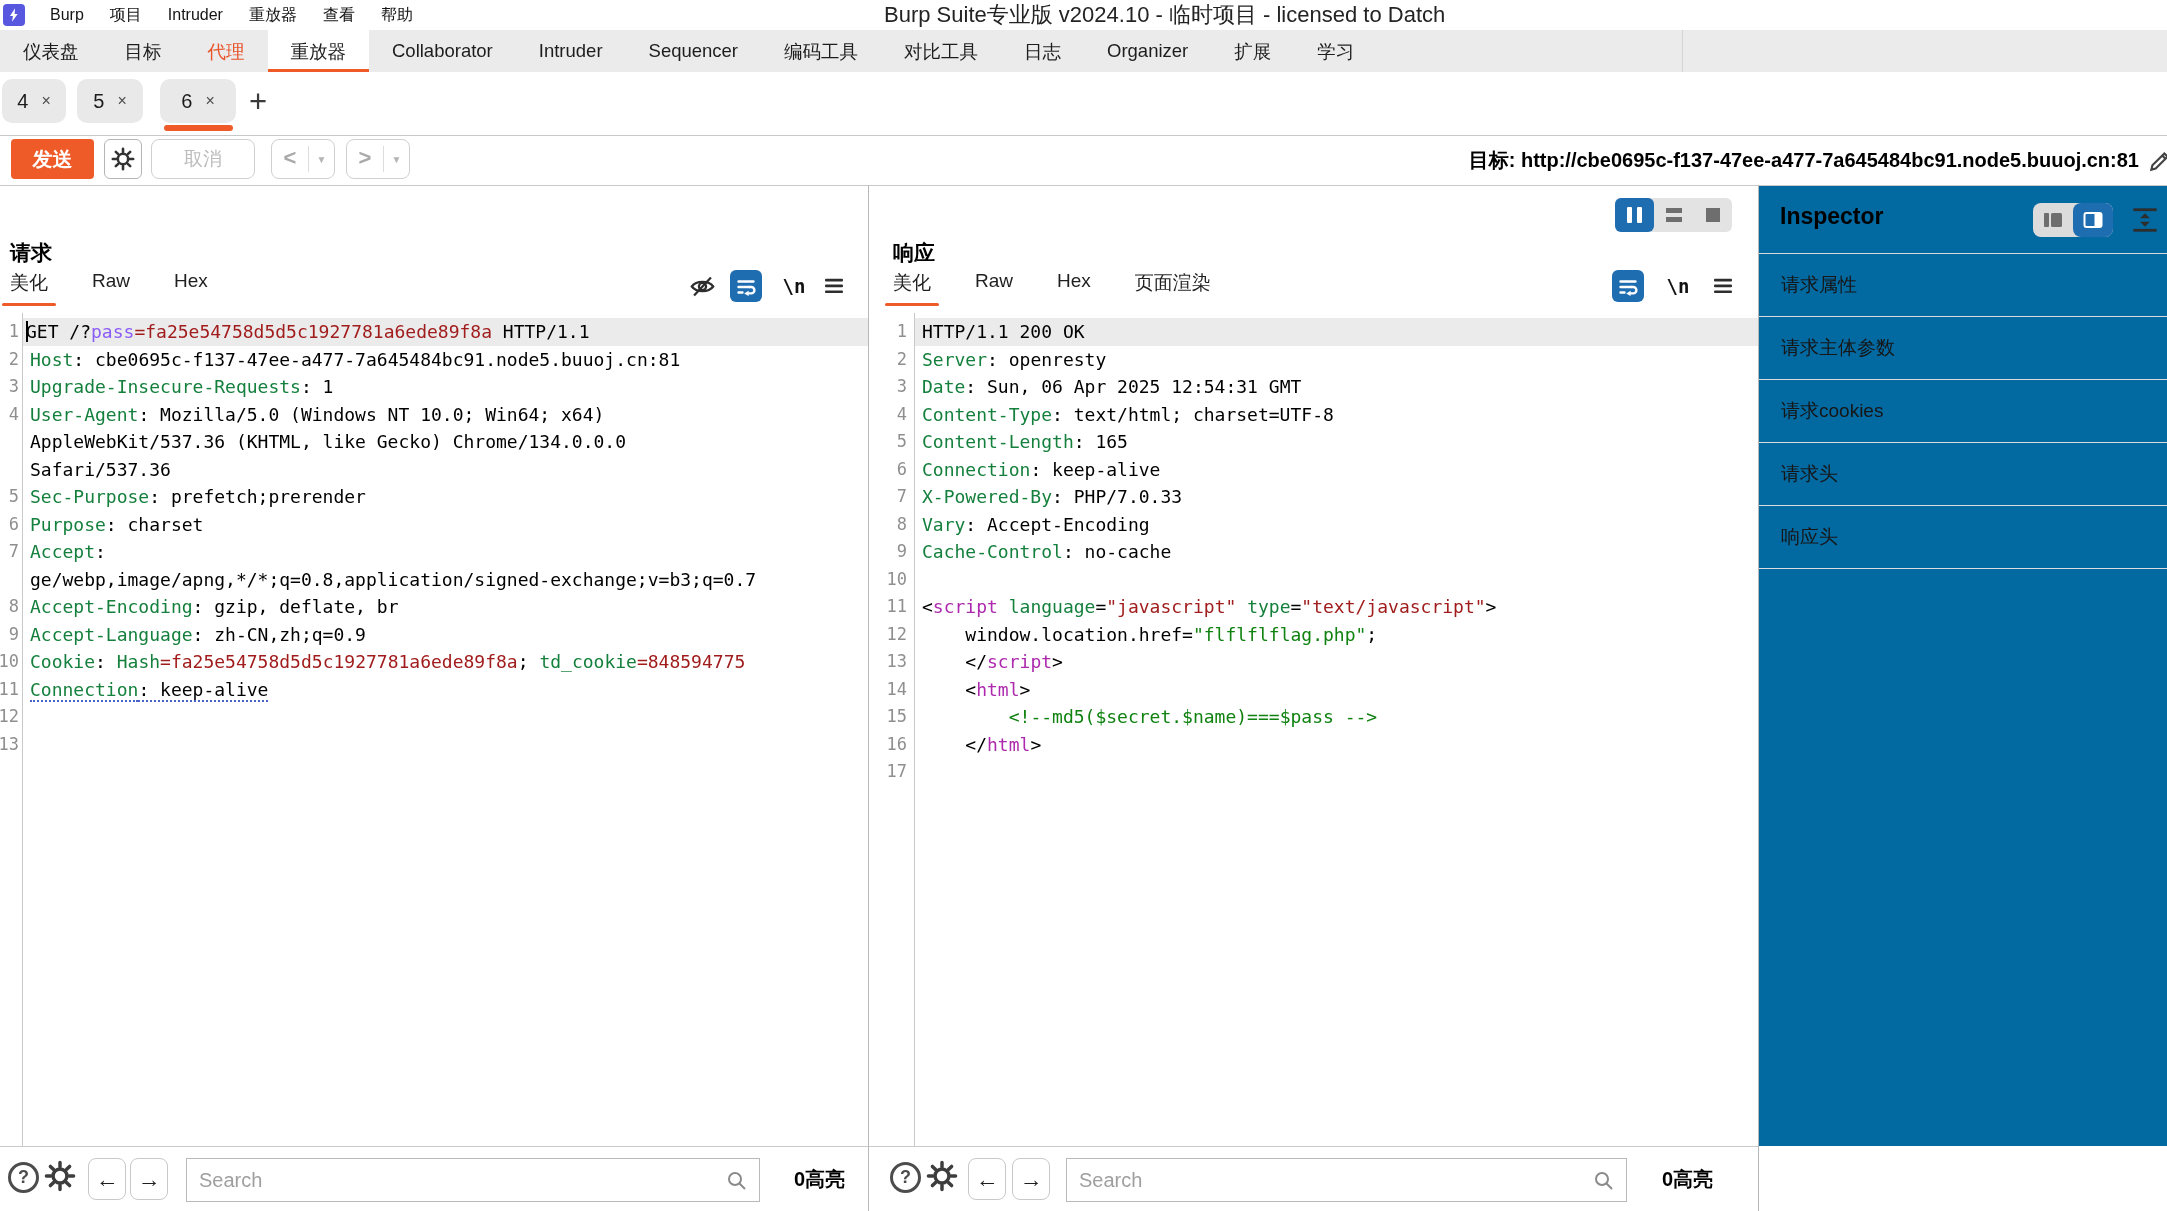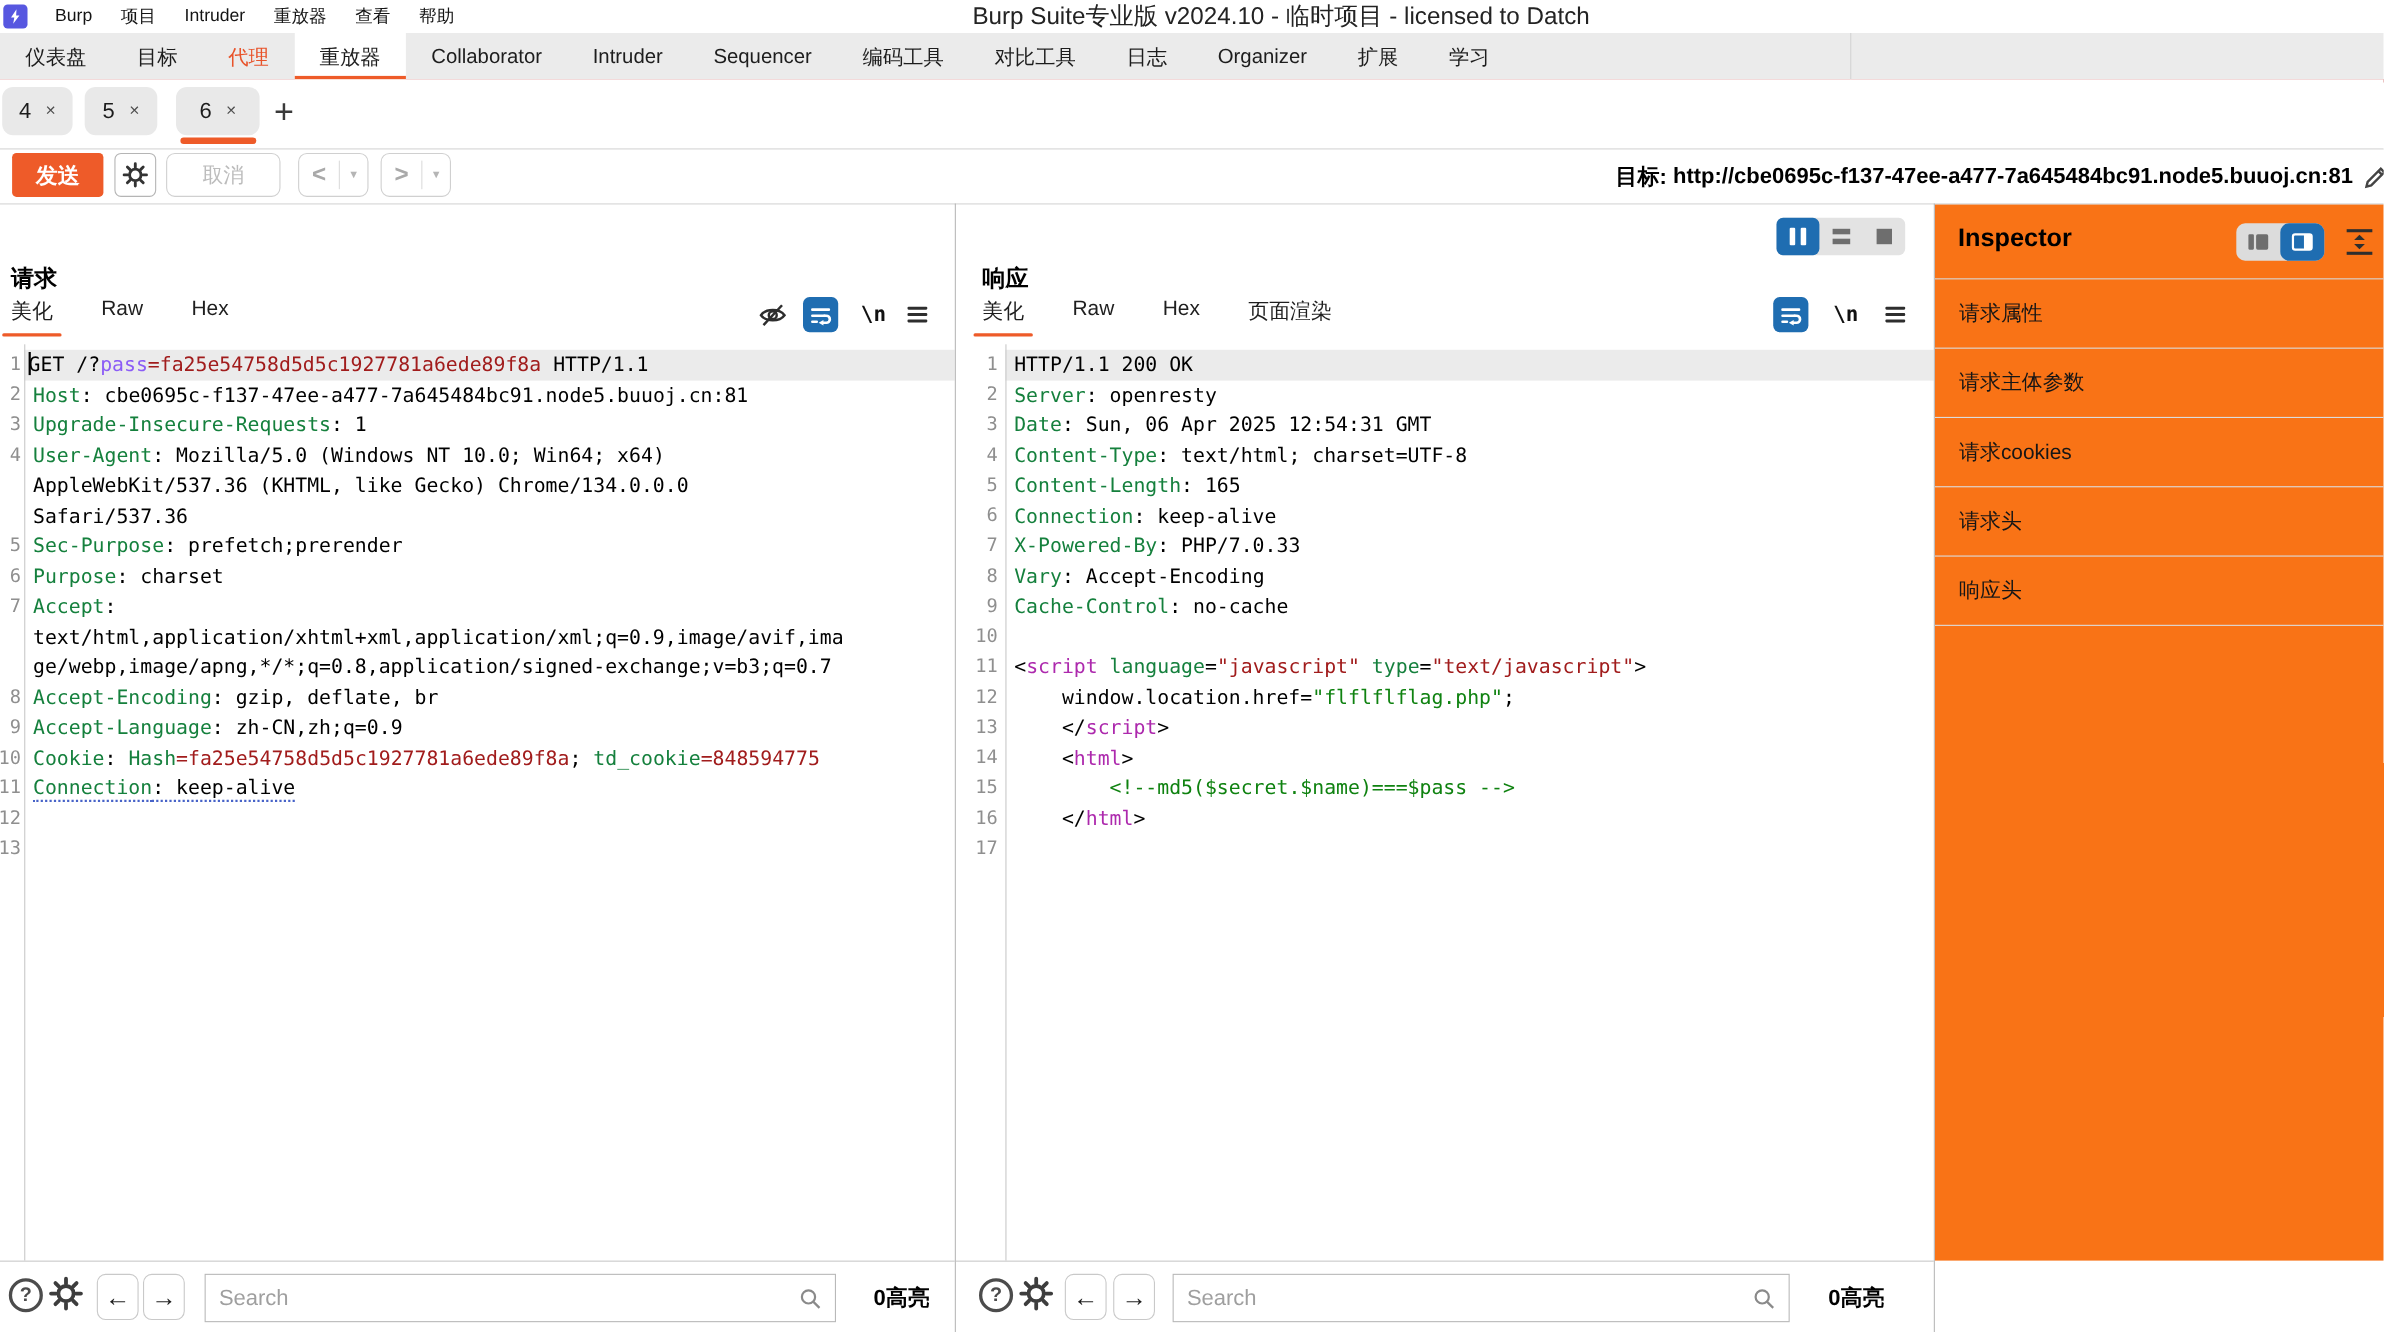--- a/index.html
+++ b/index.html
@@ -92,21 +92,21 @@
   .req .gut{width:22px;direction:rtl;overflow:hidden;padding-right:3px;}
   .resp .gut{width:45px;text-align:right;padding-right:7px;}
   .code-text{flex:1;white-space:pre;padding-left:8px;}
   .code-row.hl .code-text{background:#ebebeb;}
   .caret{display:inline-block;width:2px;height:21px;background:#000;vertical-align:-4px;margin-right:-2px;margin-left:-4px;}
   .c-d{color:#000;} .c-h{color:#15803d;} .c-pn{color:#8b5cf6;} .c-pv{color:#a11c1c;}
   .c-tag{color:#ad29ad;} .c-green{color:#0f8210;}
   .c-dot{border-bottom:2px dotted #4763c8;}
 
   
-  .inspector{position:absolute;left:1759px;width:408px;top:0;bottom:0;background:#f97316;}
+  .inspector{position:absolute;left:1759px;width:408px;top:0;bottom:0;background:#0369a1;}
   .insp-head{height:67px;border-bottom:1px solid #d8d8d8;position:relative;}
   .insp-title{position:absolute;left:21px;top:17px;font-size:23px;font-weight:bold;color:#000;}
   .insp-toggle{position:absolute;left:274px;top:17px;width:80px;height:34px;background:#dcdcdc;border-radius:8px;display:flex;}
   .itbtn{width:40px;height:34px;display:flex;align-items:center;justify-content:center;border-radius:8px;}
   .itbtn.sel{background:#1f6db1;}
   .insp-expand{position:absolute;left:372px;top:20px;color:#2e2e2e;}
   .insp-row{height:62px;border-bottom:1px solid #dcdcdc;display:flex;align-items:center;
             padding-left:22px;font-size:19px;color:#161616;}
 
   
@@ -329,24 +329,20 @@
         <div class="code-row">
           <span class="gut">6</span>
           <span class="code-text"><span class="c-h">Purpose</span><span class="c-d">: charset</span></span>
         </div>
         <div class="code-row">
           <span class="gut">7</span>
           <span class="code-text"><span class="c-h">Accept</span><span class="c-d">:</span></span>
         </div>
         <div class="code-row">
           <span class="gut"></span>
-          <span class="code-text"><span class="c-d">text/html,application/xhtml+xml,application/xml;q=0.9,image/avif,ima</span></span>
-        </div>
-        <div class="code-row">
-          <span class="gut"></span>
           <span class="code-text"><span class="c-d">ge/webp,image/apng,*/*;q=0.8,application/signed-exchange;v=b3;q=0.7</span></span>
         </div>
         <div class="code-row">
           <span class="gut">8</span>
           <span class="code-text"><span class="c-h">Accept-Encoding</span><span class="c-d">: gzip, deflate, br</span></span>
         </div>
         <div class="code-row">
           <span class="gut">9</span>
           <span class="code-text"><span class="c-h">Accept-Language</span><span class="c-d">: zh-CN,zh;q=0.9</span></span>
         </div>

